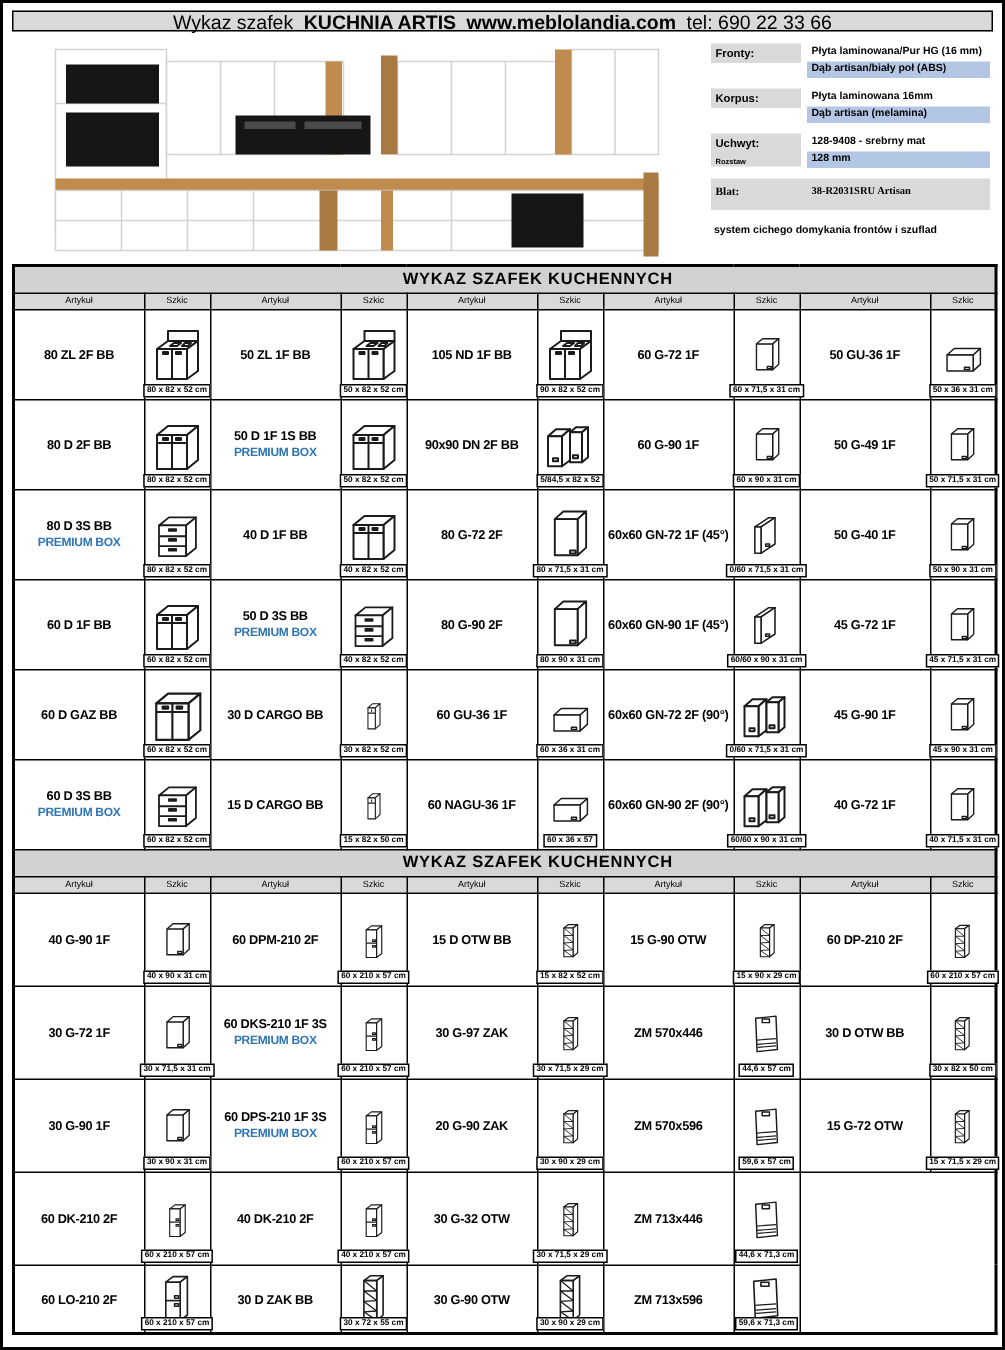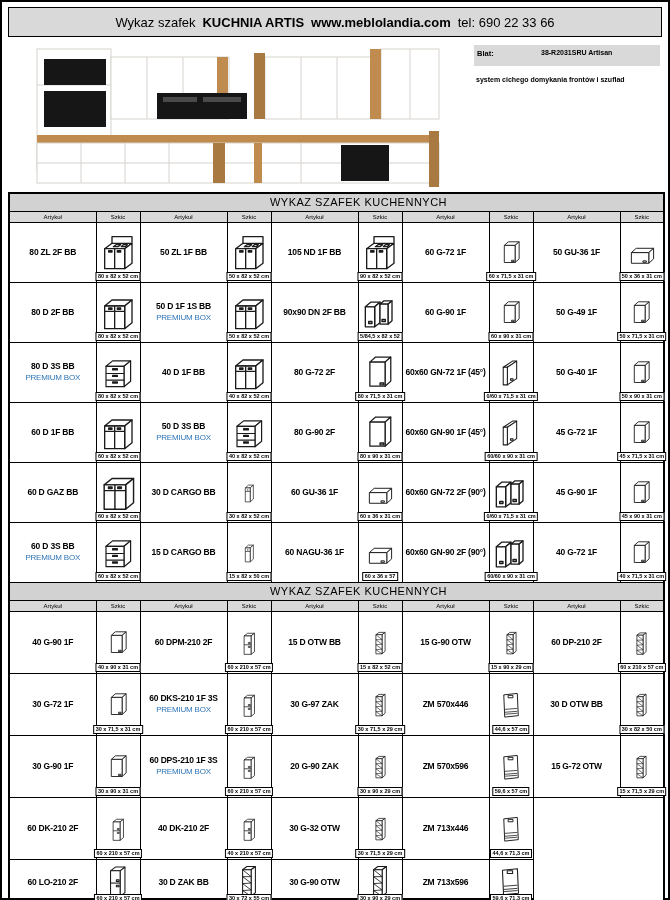--- a/index.html
+++ b/index.html
@@ -5,49 +5,49 @@
   :root{
     --premium:#2e75b6; --hl:#b3c6e4; --gray:#d9d9d9; --graybar:#d2d2d2;
     --wood1:#c08b4f; --wood2:#a87a42; --appliance:#161616; --line:#000;
   }
   *{box-sizing:border-box; margin:0; padding:0;}
   body{width:670px; height:900px; background:#fff; overflow:hidden;
        font-family:"Liberation Sans", sans-serif; color:#000;}
   .page{position:relative; width:670px; height:900px; border:2.5px solid var(--line);
         padding:0 6px; background:#fff;}
   
-  .title-bar{margin-top:5px; height:30px; border:1.5px solid var(--line);
+  .title-bar{margin-top:5px; height:14px; border:1.5px solid var(--line);
              background:var(--gray); display:flex; align-items:center; justify-content:center;
              gap:7px; font-size:13px; white-space:nowrap;}
   .title-bar .brand{font-weight:bold;}
   .title-bar .site{font-weight:bold; font-weight:600;}
   
   .top-area{display:flex; height:150px; margin-top:2px;}
   .kitchen{flex:1; height:100%;}
   .kitchen svg{width:100%; height:100%;}
   
   .specs{width:198px; padding:6px 2px 0 10px; font-size:7px;}
   .spec-row{display:grid; grid-template-columns:60px 1fr; column-gap:4px; margin-bottom:7px;}
-  .spec-row.blat-row{background:var(--gray); padding:2px 16px 6px 0;}
+  .spec-row.blat-row{background:var(--gray); padding:2px 16px 6px 0;font-family:Liberation Serif, serif;}
   .spec-label{background:var(--gray); font-weight:bold; font-size:7.5px; padding:2px 3px; height:fit-content;}
   .spec-row.blat-row .spec-label{background:transparent;}
   .spec-sublabel{font-size:5px; font-weight:bold; padding:3px 3px 0 3px;}
   .spec-line{font-weight:bold; font-size:7px; padding:1.5px 3px; line-height:8.5px;}
   .spec-line.hl{background:var(--hl);}
   .spec-foot{font-weight:bold; font-size:7px; margin-top:10px; padding-left:2px;}
   
   table.cab{width:100%; border-collapse:collapse; table-layout:fixed;
             border:2px solid var(--line); margin-top:3px;}
   table.cab td{border:1px solid var(--line); text-align:center; vertical-align:middle; overflow:visible;}
-  td.section-title{background:var(--graybar); font-weight:normal; font-size:11px;
+  td.section-title{background:var(--graybar); font-weight:bold; font-size:11px;
                    letter-spacing:.5px; height:18px; border:1.5px solid var(--line);padding-left:44px;}
   td.col-head{background:var(--gray); font-size:6px; height:11px; font-weight:normal;}
   tr.sec0{height:60px;} tr.sec1{height:62px;} tr.sec1.short{height:46px;}
   td.art-cell{font-weight:bold; font-size:8.5px; line-height:10.5px; letter-spacing:-.2px; padding:1px;}
-  .premium{color:var(--premium); font-size:8px; font-weight:normal; margin-top:1px;}
+  .premium{color:var(--premium); font-size:8px; font-weight:bold; margin-top:1px;}
   td.szkic-cell{position:relative; padding:0;}
   .dims{position:absolute; bottom:1px; left:50%; transform:translateX(-50%);
         border:1px solid var(--line); background:#fff; font-weight:bold; font-size:5.5px;
         line-height:7px; padding:0 1.5px; white-space:nowrap; z-index:2;}
   td.empty-cell{background:#fff;}
   
   .sk{display:block; margin:3px auto 0;}
   .sk use{stroke:#1b1b1b;}
   .sk-sink{width:40px;height:42px} .sk-doors{width:40px;height:42px}
   .sk-drawers{width:36px;height:43px} .sk-cargo{width:21px;height:45px}
@@ -115,20 +115,48 @@
         <rect x="202" y="104" width="12" height="40" style="fill:var(--wood2)"></rect>
         <rect x="243" y="104" width="8" height="40" style="fill:var(--wood1)"></rect>
 
         <rect x="330" y="106" width="48" height="36" style="fill:var(--appliance)"></rect>
 
         <rect x="418" y="92" width="10" height="56" style="fill:var(--wood2)"></rect>
       </svg>
     </div>
 
     <div class="specs">
+        <div class="spec-row">
+          <div>
+            <div class="spec-label">Fronty:</div>
+          </div>
+          <div>
+            <div class="spec-line">Płyta laminowana/Pur HG (16 mm)</div>
+            <div class="spec-line hl">Dąb artisan/biały poł (ABS)</div>
+          </div>
+        </div>
+        <div class="spec-row">
+          <div>
+            <div class="spec-label">Korpus:</div>
+          </div>
+          <div>
+            <div class="spec-line">Płyta laminowana 16mm</div>
+            <div class="spec-line hl">Dąb artisan (melamina)</div>
+          </div>
+        </div>
+        <div class="spec-row">
+          <div>
+            <div class="spec-label">Uchwyt:</div>
+            <div class="spec-sublabel" style="background: var(--gray);">Rozstaw</div>
+          </div>
+          <div>
+            <div class="spec-line">128-9408 - srebrny mat</div>
+            <div class="spec-line hl">128 mm</div>
+          </div>
+        </div>
         <div class="spec-row blat-row">
           <div>
             <div class="spec-label">Blat:</div>
           </div>
           <div>
             <div class="spec-line">38-R2031SRU Artisan</div>
           </div>
         </div>
         <div class="spec-foot">system cichego domykania frontów i szuflad</div>
       </div>

